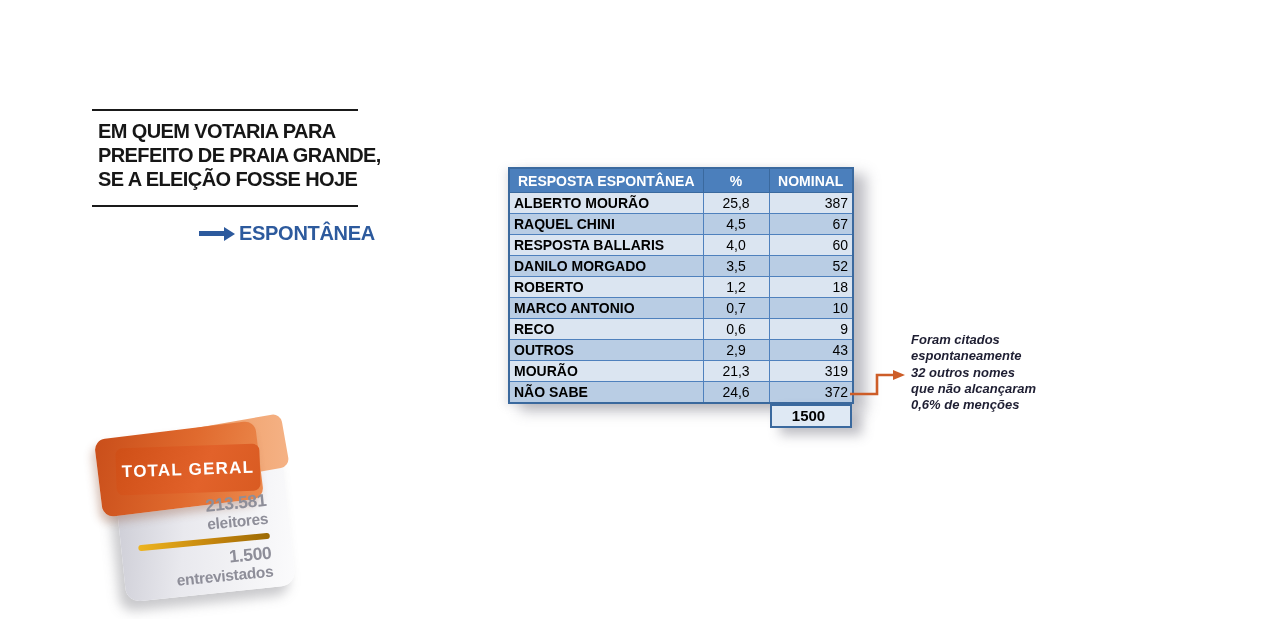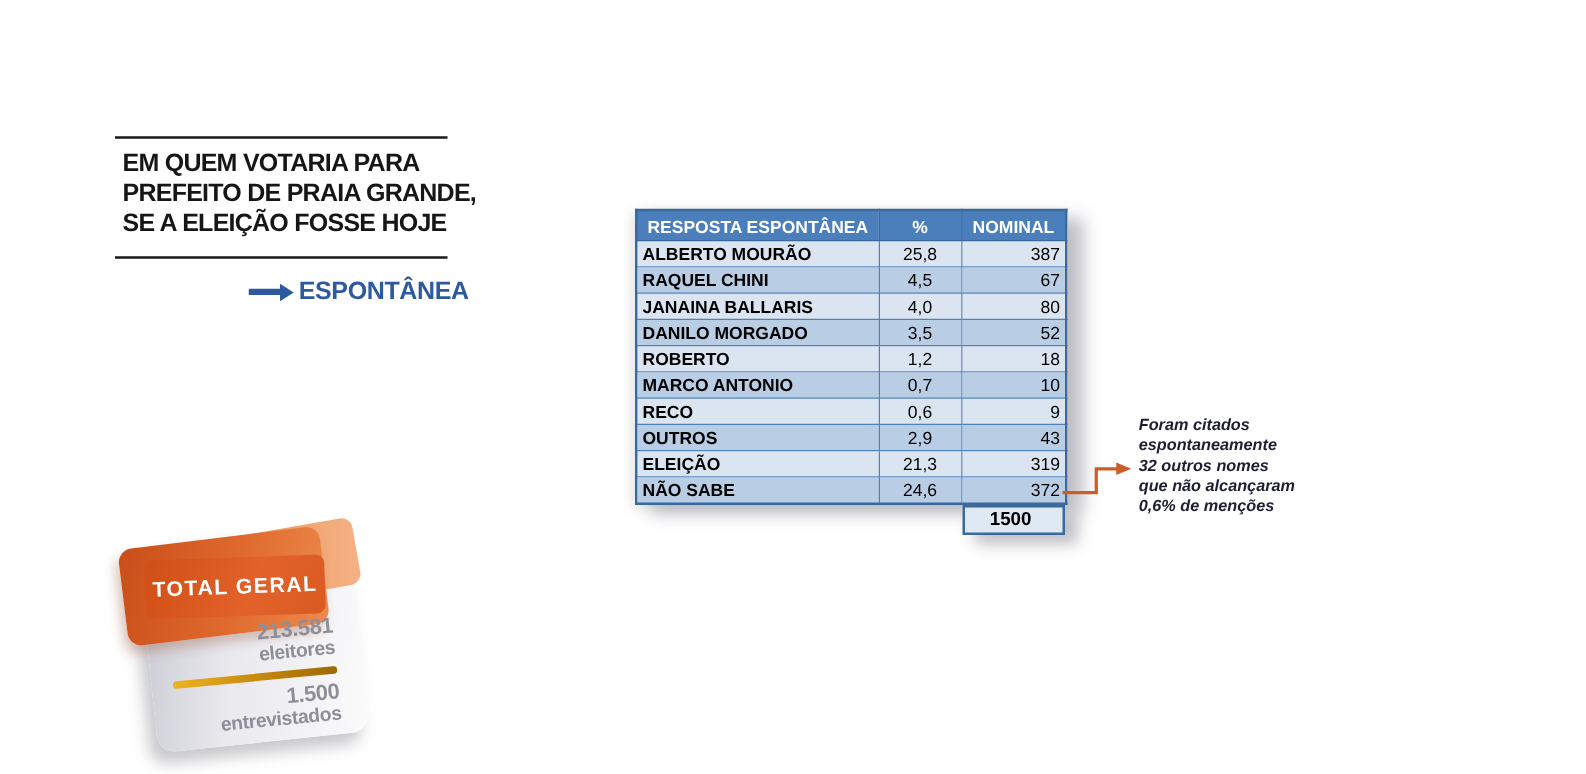--- a/index.html
+++ b/index.html
@@ -139,23 +139,23 @@
           <td class="col-name">ALBERTO MOURÃO</td>
           <td class="col-pct">25,8</td>
           <td class="col-nom">387</td>
         </tr>
         <tr>
           <td class="col-name">RAQUEL CHINI</td>
           <td class="col-pct">4,5</td>
           <td class="col-nom">67</td>
         </tr>
         <tr>
-          <td class="col-name">JANAINA BALLARIS</td>
+          <td class="col-name">RESPOSTA BALLARIS</td>
           <td class="col-pct">4,0</td>
-          <td class="col-nom">80</td>
+          <td class="col-nom">60</td>
         </tr>
         <tr>
           <td class="col-name">DANILO MORGADO</td>
           <td class="col-pct">3,5</td>
           <td class="col-nom">52</td>
         </tr>
         <tr>
           <td class="col-name">ROBERTO</td>
           <td class="col-pct">1,2</td>
           <td class="col-nom">18</td>
@@ -169,21 +169,21 @@
           <td class="col-name">RECO</td>
           <td class="col-pct">0,6</td>
           <td class="col-nom">9</td>
         </tr>
         <tr>
           <td class="col-name">OUTROS</td>
           <td class="col-pct">2,9</td>
           <td class="col-nom">43</td>
         </tr>
         <tr>
-          <td class="col-name">ELEIÇÃO</td>
+          <td class="col-name">MOURÃO</td>
           <td class="col-pct">21,3</td>
           <td class="col-nom">319</td>
         </tr>
         <tr>
           <td class="col-name">NÃO SABE</td>
           <td class="col-pct">24,6</td>
           <td class="col-nom">372</td>
         </tr>
       </tbody>
   </table>

